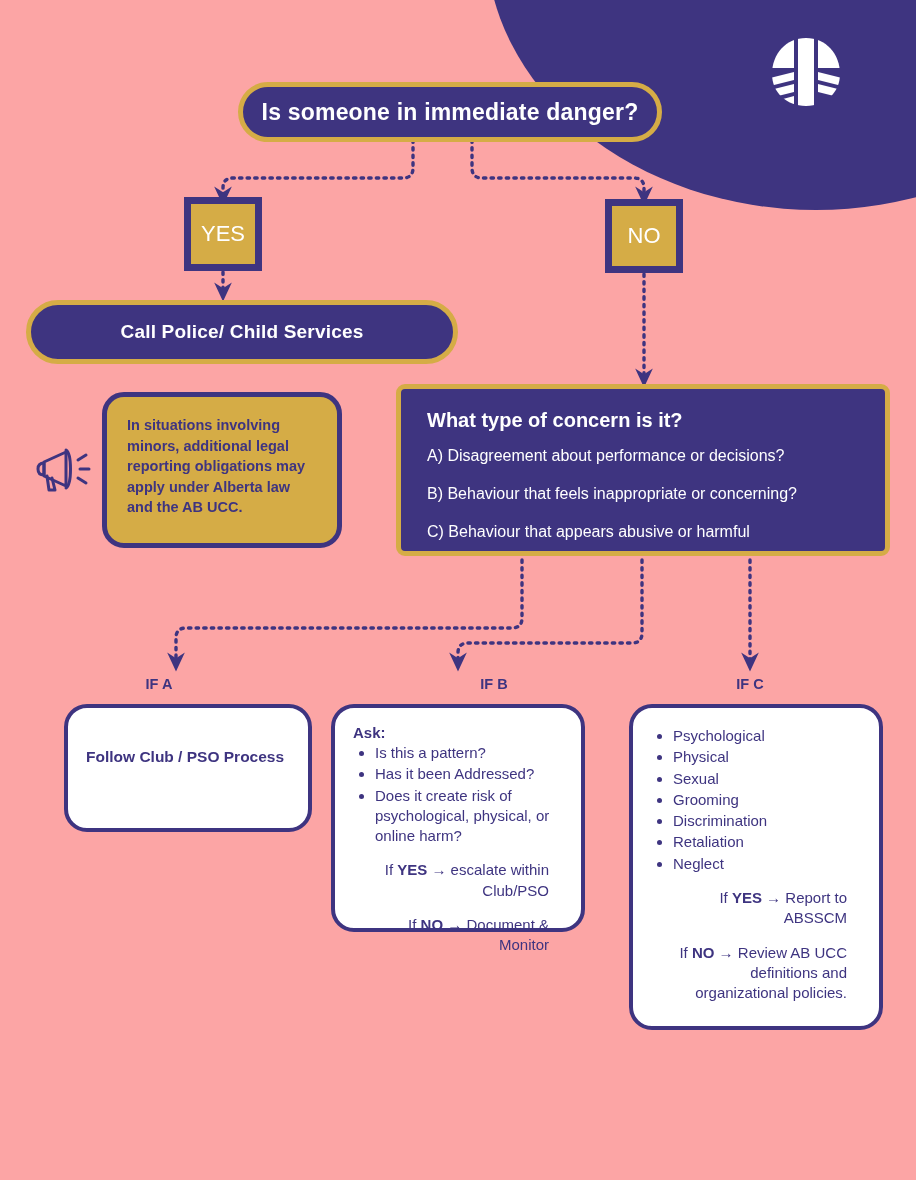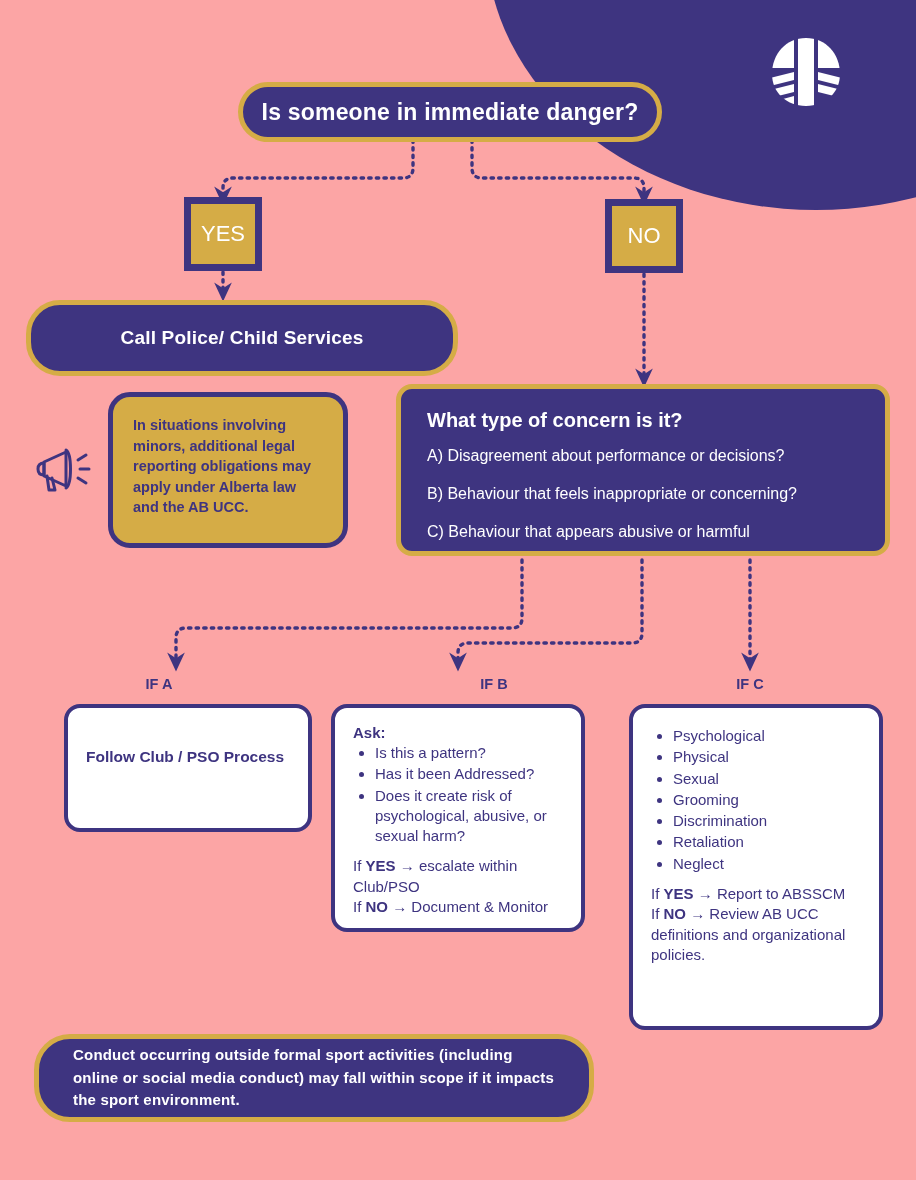--- a/index.html
+++ b/index.html
@@ -49,42 +49,42 @@
     display: flex;
     align-items: center;
     justify-content: center;
     font-weight: bold;
     letter-spacing: .2px;
   }
 
   .big-purple {
     background: #3E3480;
     border: 5px solid #D5AC46;
-    border-radius: 16px;
+    border-radius: 9px;
     color: #ffffff;
     padding: 20px 26px;
     box-sizing: border-box;
   }
 
   .gold-box {
     background: #D5AC46;
     border: 5px solid #3E3480;
     border-radius: 22px;
     color: #3E3480;
     padding: 18px 20px;
     box-sizing: border-box;
     font-weight: bold;
     line-height: 1.42;
     font-size: 14.5px;
   }
 
   .white-box {
     background: #ffffff;
     border: 4px solid #3E3480;
-    border-radius: 16px;
+    border-radius: 23px;
     color: #3E3480;
     padding: 16px 18px;
     box-sizing: border-box;
   }
 
   .decision-square {
     background: #D5AC46;
     border: 7px solid #3E3480;
     color: #ffffff;
     display: flex;
@@ -121,21 +121,22 @@
   ul.bullets {
     margin: 2px 0 10px 0;
     padding-left: 22px;
     font-size: 15px;
     line-height: 1.35;
   }
   ul.bullets li { margin-bottom: 1px; }
   .yn-line {
     font-size: 15px;
     line-height: 1.36;
-    margin: 0;
+    margin: 14px;
+    text-align: right;
   }
   .yn-line b { font-weight: bold; }
 
   .if-label {
     position: absolute;
     font-size: 14.5px;
     font-weight: bold;
     color: #3E3480;
     text-align: center;
     transform: translateX(-50%);
@@ -214,39 +215,39 @@
   </div>
 
   <div class="node decision-square" style="left:184px; top:197px; width:78px; height:74px;">
     <span>YES</span>
   </div>
 
   <div class="node decision-square" style="left:605px; top:199px; width:78px; height:74px;">
     <span>NO</span>
   </div>
 
-  <div class="node pill-purple" style="left:26px; top:300px; width:432px; height:76px; font-size:19px;">
+  <div class="node pill-purple" style="left:26px; top:300px; width:432px; height:64px; font-size:19px;">
     <span>Call Police/ Child Services</span>
   </div>
 
   <div class="megaphone">
     <svg viewBox="0 0 56 52" width="56" height="52">
       <g stroke="#3E3480" stroke-width="3" fill="none" stroke-linejoin="round" stroke-linecap="round">
         <path d="M8 19 L8 31 C 4 31 2 29 2 25 C 2 21 4 19 8 19 Z"></path>
         <path d="M8 18 L30 8 L30 42 L8 32 Z"></path>
         <path d="M30 6 C 36 10 36 40 30 44"></path>
         <path d="M11 32 L13 46 L19 46 L16 34"></path>
         <path d="M42 16 L50 11"></path>
         <path d="M44 25 L53 25"></path>
         <path d="M42 34 L50 39"></path>
       </g>
     </svg>
   </div>
 
-  <div class="node gold-box" style="left:108px; top:392px; width:240px; height:156px;padding-left:20px;">
+  <div class="node gold-box" style="left:102px; top:392px; width:240px; height:156px;padding-left:20px;">
     <span>In situations involving minors, additional legal reporting obligations may apply under Alberta law and the AB UCC.</span>
   </div>
 
   <div class="node big-purple" style="left:396px; top:384px; width:494px; height:172px;">
     <div class="box-title">What type of concern is it?</div>
     <div class="opt-line">A) Disagreement about performance or decisions?</div>
     <div class="opt-line">B) Behaviour that feels inappropriate or concerning?</div>
     <div class="opt-line last">C) Behaviour that appears abusive or harmful</div>
   </div>
 
@@ -256,37 +257,34 @@
 
   <div class="node white-box" style="left:64px; top:704px; width:248px; height:128px;">
     <div style="font-weight:bold; font-size:15.5px; line-height:1.4; margin-top:22px;">Follow Club / PSO Process</div>
   </div>
 
   <div class="node white-box" style="left:331px; top:704px; width:254px; height:228px;">
     <div class="sub-head">Ask:</div>
     <ul class="bullets">
       <li>Is this a pattern?</li>
       <li>Has it been Addressed?</li>
-      <li>Does it create risk of psychological, abusive, or sexual harm?</li>
+      <li>Does it create risk of psychological, physical, or online harm?</li>
     </ul>
     <p class="yn-line"><span>If </span><b>YES</b><span> → </span><span>escalate within Club/PSO</span></p>
     <p class="yn-line"><span>If </span><b>NO</b><span> → </span><span>Document &amp; Monitor</span></p>
   </div>
 
   <div class="node white-box" style="left:629px; top:704px; width:254px; height:326px;">
     <ul class="bullets">
       <li>Psychological</li>
       <li>Physical</li>
       <li>Sexual</li>
       <li>Grooming</li>
       <li>Discrimination</li>
       <li>Retaliation</li>
       <li>Neglect</li>
     </ul>
     <p class="yn-line"><span>If </span><b>YES</b><span> → </span><span>Report to ABSSCM</span></p>
     <p class="yn-line"><span>If </span><b>NO</b><span> → </span><span>Review AB UCC definitions and organizational policies.</span></p>
   </div>
 
-  <div class="node pill-purple" style="left:34px; top:1034px; width:560px; height:88px; padding:0 34px; justify-content:flex-start; border-radius:36px;">
-    <span class="note-purple-text">Conduct occurring outside formal sport activities (including online or social media conduct) may fall within scope if it impacts the sport environment.</span>
-  </div>
 
 </div>
 
 </body></html>

